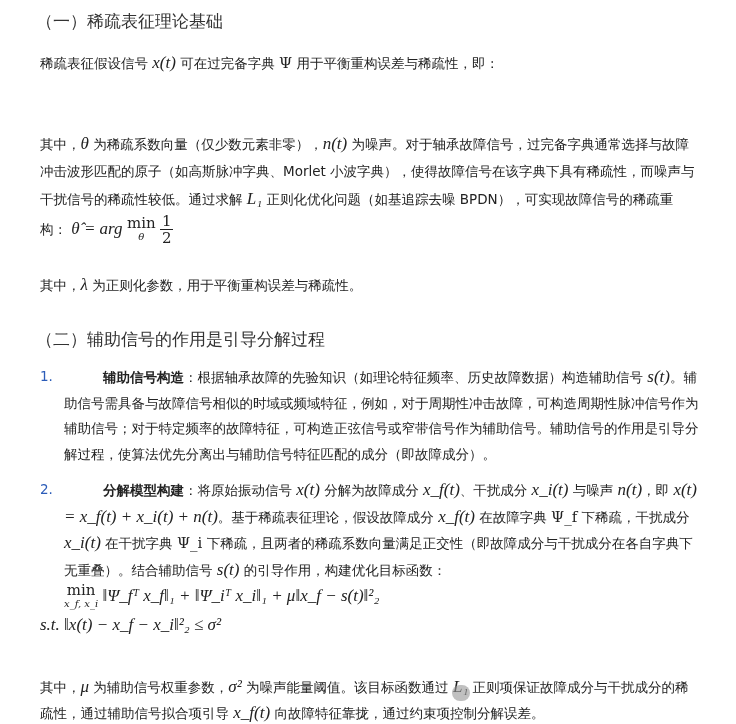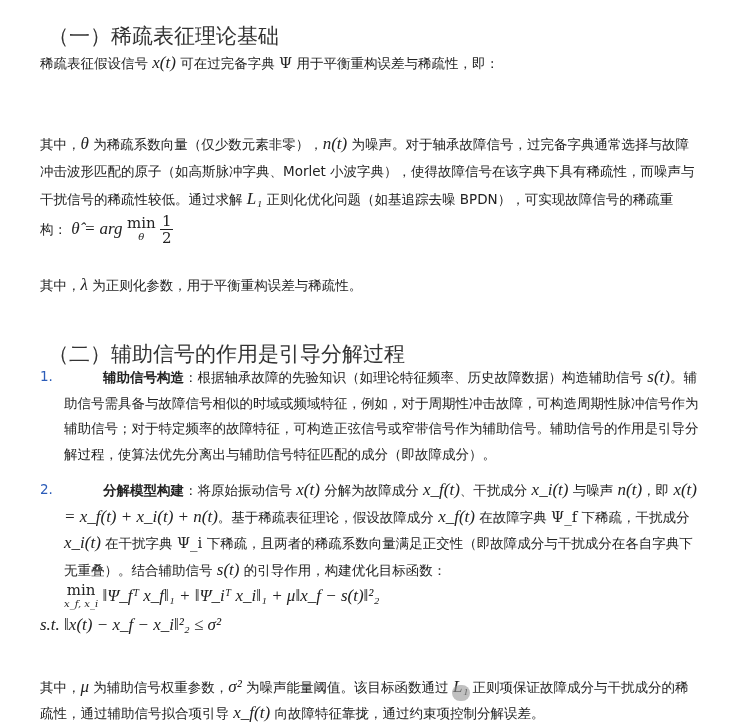--- a/index.html
+++ b/index.html
@@ -1,21 +1,21 @@
 <!DOCTYPE html>
 <html><head>
 <meta charset="utf-8">
 <style>
   html, body { margin: 0; padding: 0; background: #ffffff; }
   body {
     width: 736px; height: 724px; overflow: hidden; position: relative;
     font-family: "DejaVu Sans", "Liberation Sans", sans-serif;
     color: #222222;
   }
-  .h { position: absolute; left: 36px; font-size: 21px; color: #333333; margin: 12px; font-weight: normal; }
+  .h { position: absolute; left: 36px; font-size: 17px; color: #333333; margin: 0; font-weight: normal; }
   .p { position: absolute; left: 40px; width: 660px; font-size: 13.5px; line-height: 25px; color: #222; margin: 0; }
   .m { font-family: Liberation Serif, serif; font-style: italic; font-size: 17px; }
   .mu { font-family: "DejaVu Serif", "Liberation Serif", serif; font-size: 15px; }
   .ol { position: absolute; left: 40px; width: 660px; font-size: 13.5px; line-height: 25.5px; margin: 0; padding: 0; list-style: none; }
   .ol li { position: relative; padding-left: 24px; }
   .num { position: absolute; left: 0; color: #2b5cb8; }
   .b { font-weight: bold; margin-left: 39px; }
   .frac { display: inline-block; vertical-align: middle; text-align: center; font-family: "DejaVu Serif", serif; font-size: 15px; line-height: 16px; }
   .frac span { display: block; }
   .frac .top { border-bottom: 1px solid #222; padding: 0 2px; }

